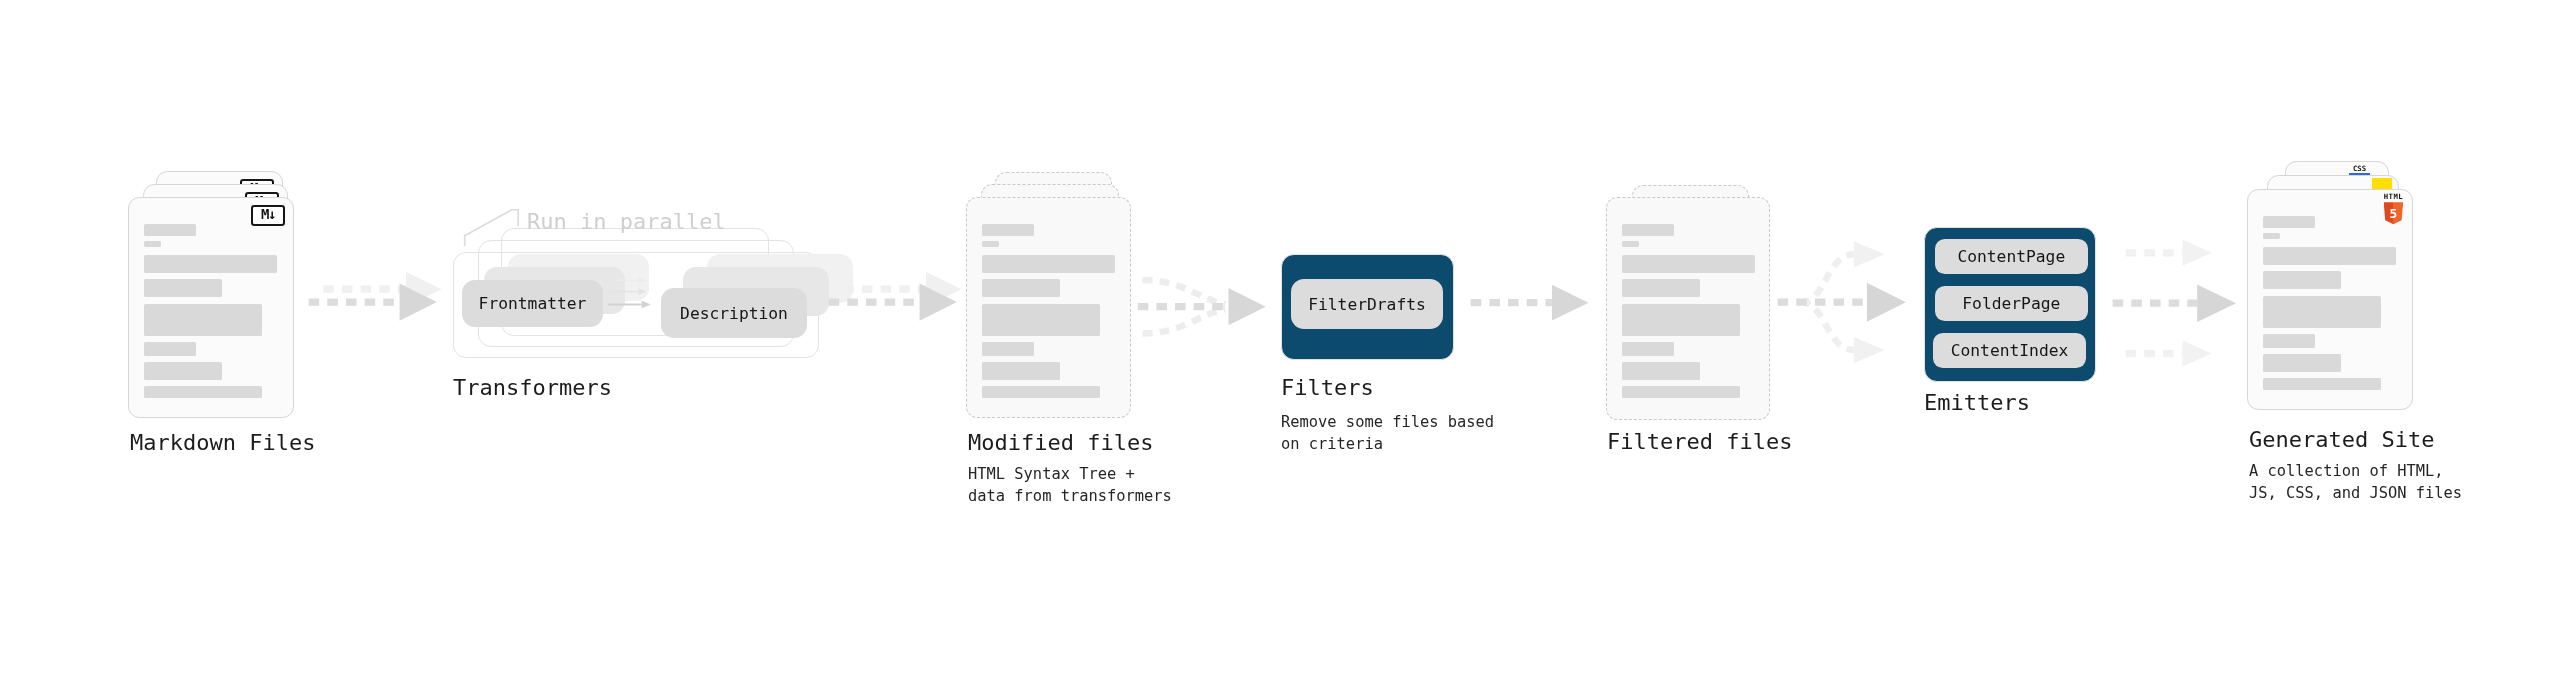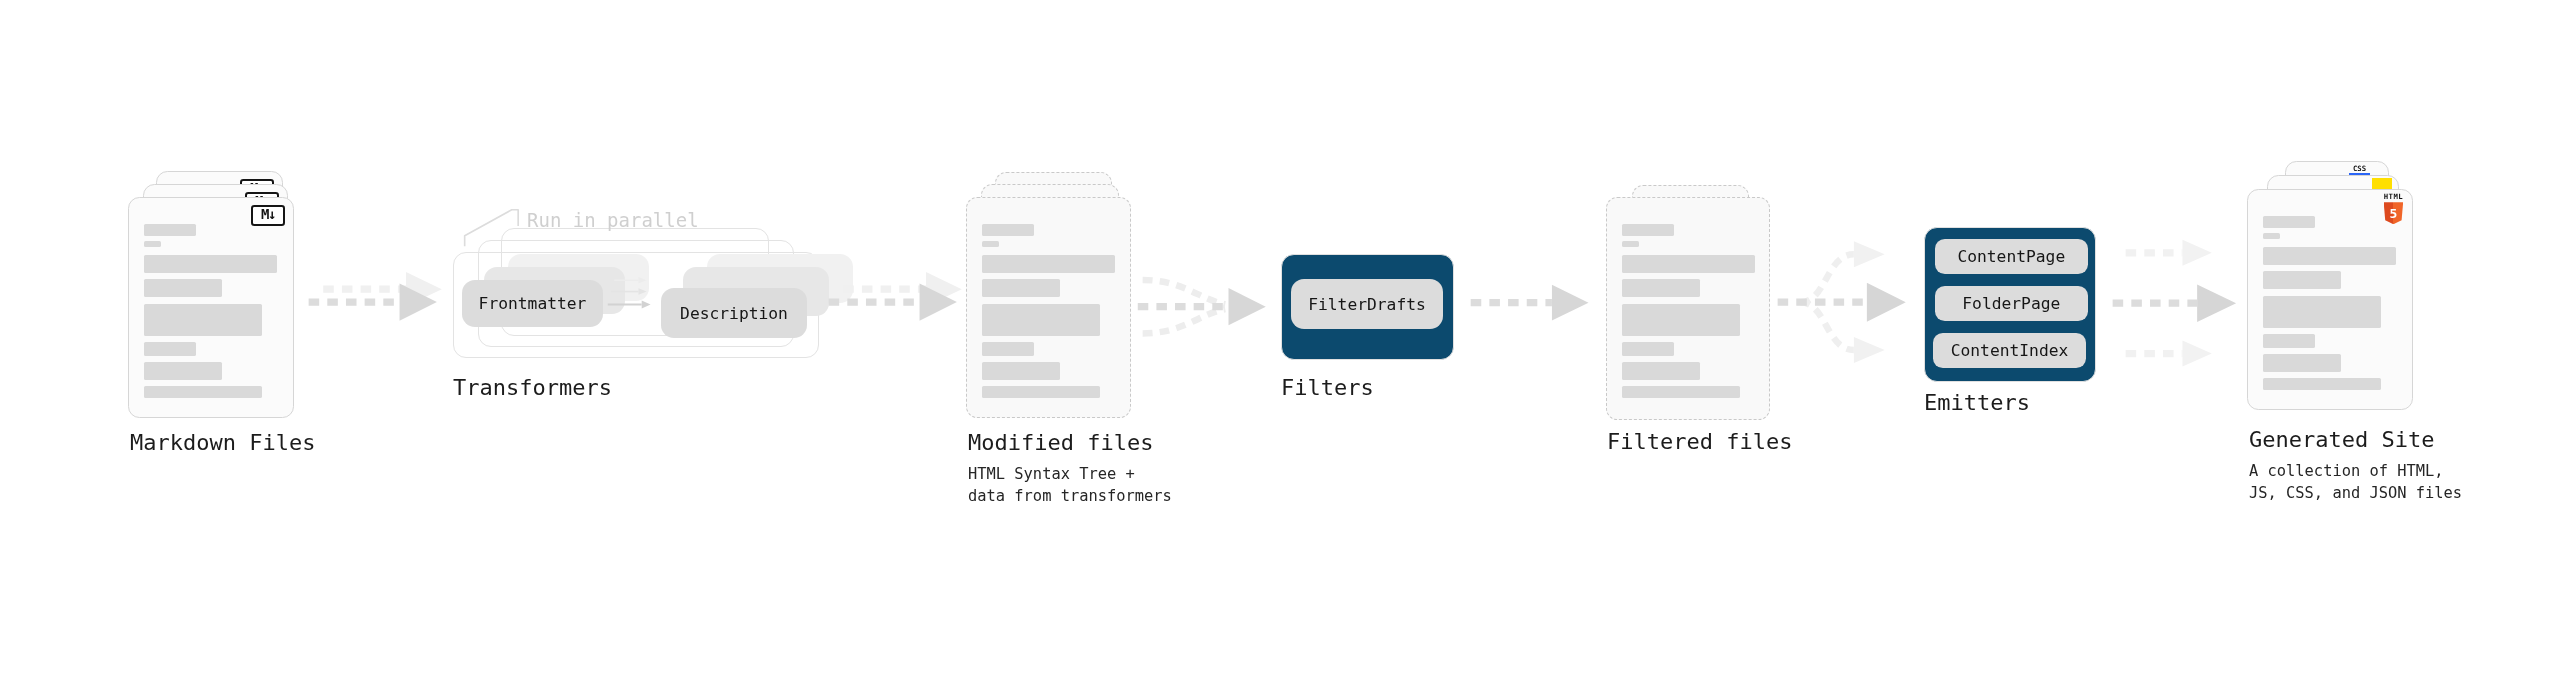--- a/index.html
+++ b/index.html
@@ -57,21 +57,21 @@
   
   .group-box {
     position:absolute; box-sizing:border-box; border:1.6px solid #e0e0e0;
     border-radius:13px; background:#0c4a6e;
   }
 
   
   .caption { position:absolute; font-size:22px; color:#1c1c1c; white-space:nowrap; }
   .desc { position:absolute; font-size:15.4px; line-height:22px; color:#262626; white-space:pre-line; }
   .bullet-line { padding-left:13px; }
-  .annotation { position:absolute; font-size:19px; color:#cfcfcf; white-space:nowrap; }
+  .annotation { position:absolute; font-size:22px; color:#cfcfcf; white-space:nowrap; }
 </style>
 </head>
 <body>
 
 <div class="canvas">
 
   <div>
     <div class="doc-card" style="left:156px;top:171px;width:127px;height:221px">
       <div class="md-badge">M↓</div>
     </div>
@@ -157,20 +157,22 @@
     <path d="M 8,16 C 58,16 78,40 110,46" fill="none" stroke="#ededed" stroke-width="8" stroke-dasharray="12 9"></path>
     <path d="M 8,82 C 58,82 78,58 110,52" fill="none" stroke="#ededed" stroke-width="8" stroke-dasharray="12 9"></path>
     <line x1="2" y1="49" x2="114" y2="49" stroke="#dcdcdc" stroke-width="9" stroke-dasharray="13 10"></line>
     <polygon points="114,26 160,49 114,72" fill="#d7d7d7"></polygon>
   </svg>
 
   <div class="group-box" style="left:1281px;top:254px;width:173px;height:106px">
     <div class="pill" style="left:9px;top:24.4px;width:152px;height:50px">FilterDrafts</div>
   </div>
   <div class="caption" style="left:1281px;top:375px">Filters</div>
+  <div class="desc" style="left:1281px;top:411px">Remove some files based
+on criteria</div>
 
   <svg class="abs" style="left:1469px;top:284px" width="122" height="39" viewBox="0 0 150 48">
     <line x1="2" y1="23" x2="102" y2="23" stroke="#dcdcdc" stroke-width="9" stroke-dasharray="13 10"></line>
     <polygon points="102,1 147,23 102,45" fill="#d7d7d7"></polygon>
   </svg>
 
   <div>
     <div class="doc-card dashed" style="left:1632px;top:185px;width:117px;height:221px"></div>
     <div class="doc-card dashed" style="left:1606px;top:197px;width:164px;height:223px">
         <div class="sk-bar" style="top: 26px; width: 52px; height: 12.2px;"></div>

